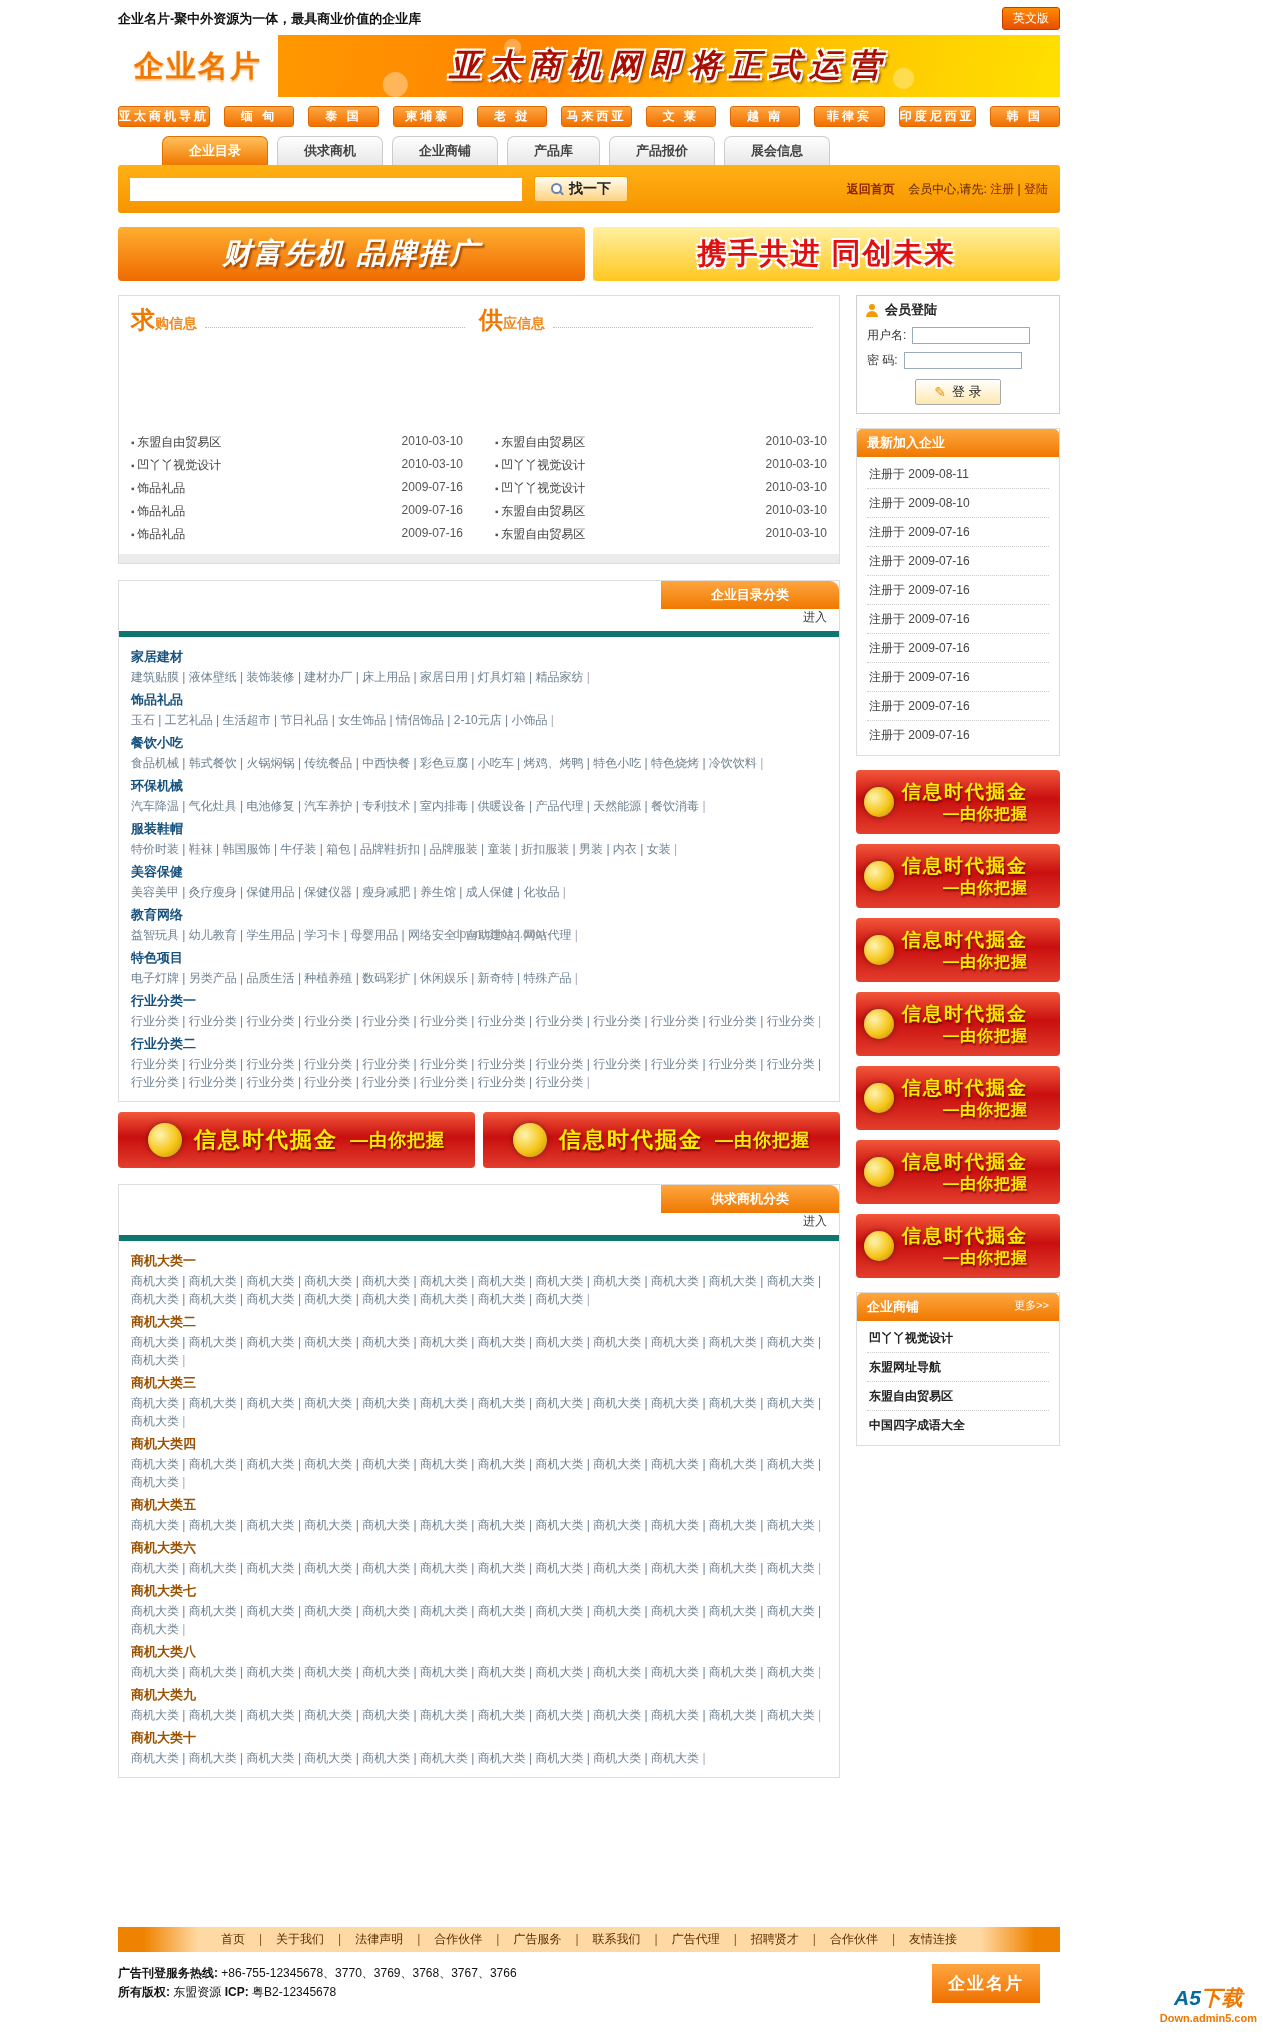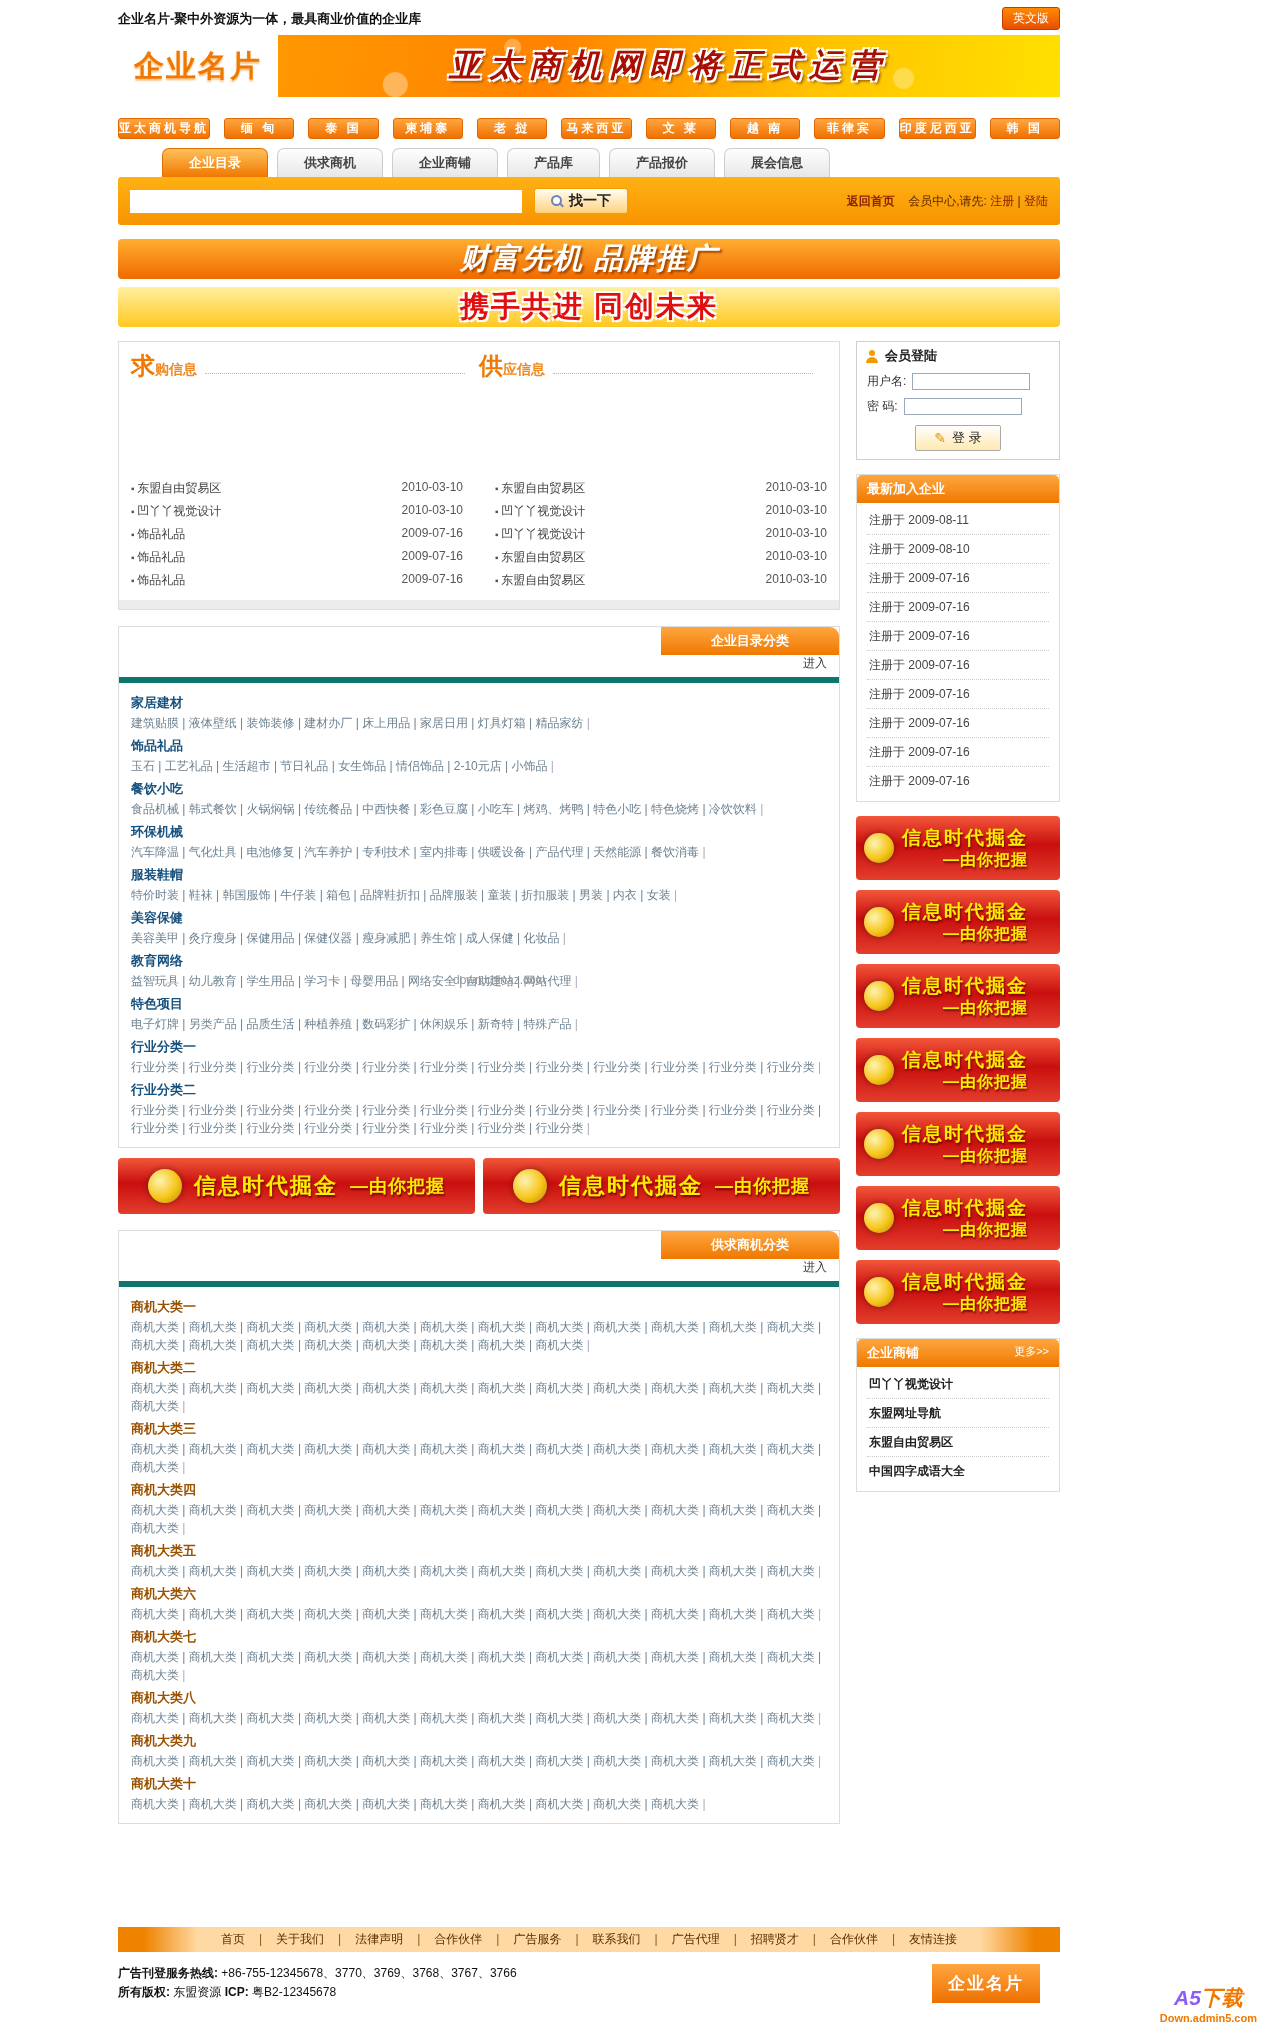--- a/index.html
+++ b/index.html
@@ -22,21 +22,21 @@
             background:
               radial-gradient(circle at 15% 80%, rgba(255,255,255,.35) 0 12px, transparent 13px),
               radial-gradient(circle at 30% 20%, rgba(255,255,255,.3) 0 8px, transparent 9px),
               radial-gradient(circle at 80% 70%, rgba(255,255,255,.3) 0 10px, transparent 11px),
               linear-gradient(100deg,#ff9800,#ff8300 35%,#ffc400 70%,#ffe000); }
   .banner-text { font-family:"Liberation Serif", serif; font-style:italic; font-weight:bold;
                  font-size:32px; color:#a80f00; letter-spacing:8px;
                  text-shadow:-2px -2px 0 #fff, 2px -2px 0 #fff, -2px 2px 0 #fff, 2px 2px 0 #fff, 3px 3px 3px #7a3c00; }
 
   
-  .country-nav { display:flex; gap:14px; margin-top:21px; }
+  .country-nav { display:flex; gap:14px; margin-top:9px; }
   .country-btn { flex:1; height:21px; line-height:19px; text-align:center; color:#fff; font-weight:bold;
                  letter-spacing:3px; background:linear-gradient(#ffa640,#f07000); border:1px solid #e06800;
                  border-radius:3px; cursor:pointer; white-space:nowrap; }
 
   
   .tabs { display:flex; gap:9px; margin-top:9px; padding-left:44px; align-items:flex-end; }
   .tab { padding:5px 26px; font-size:13px; font-weight:bold; border-radius:7px 7px 0 0; cursor:pointer;
          background:linear-gradient(#fefefe,#e7e7e7); color:#444; border:1px solid #ccc; border-bottom:none; }
   .tab.active { background:linear-gradient(#ffc05a,#f07800); color:#fff; border-color:#e07000; }
 
@@ -50,21 +50,21 @@
   .mag { display:inline-block; width:13px; height:13px; position:relative; }
   .mag::before { content:""; position:absolute; left:0; top:0; width:7px; height:7px;
                  border:2px solid #6a85b5; border-radius:50%; background:#fff; }
   .mag::after { content:""; position:absolute; left:8px; top:9px; width:5px; height:2px;
                 background:#6a85b5; transform:rotate(45deg); }
   .member-info { margin-left:auto; font-size:12px; color:#5a2600; }
   .member-info a { color:#8a2500; text-decoration:none; cursor:pointer; }
   .member-info .home { font-weight:bold; margin-right:10px; }
 
   
-  .promo-row { display:flex; gap:8px; margin-top:14px;flex-direction:column; }
+  .promo-row { display:flex; gap:8px; margin-top:14px; }
   .promo { flex:1; height:54px; border-radius:4px; display:flex; align-items:center; justify-content:center; cursor:pointer; }
   .promo-left { background:linear-gradient(180deg,#ffae30,#ef6a00); }
   .promo-left .promo-text { color:#fff; font-size:29px; font-weight:bold; font-style:italic; letter-spacing:2px;
                             text-shadow:2px 2px 2px #a34700; }
   .promo-right { background:linear-gradient(180deg,#fff0a0,#ffc820); }
   .promo-right .promo-text { color:#e01010; font-size:29px; font-weight:bold; letter-spacing:2px;
                              text-shadow:-2px -2px 0 #fff,2px -2px 0 #fff,-2px 2px 0 #fff,2px 2px 0 #fff; }
 
   
   .content { display:flex; gap:16px; margin-top:14px; align-items:flex-start; }
@@ -152,21 +152,21 @@
                 background:linear-gradient(90deg,#ef8300 0px,#ef8300 26px,#ffd9a3 80px,#ffd9a3 862px,#ef8300 916px,#ef8300 100%); }
   .footer-link { cursor:pointer; }
   .footer-link:not(:last-child)::after { content:"|"; color:#8a5a20; padding:0 14px; }
   .bottom-info { display:flex; justify-content:space-between; align-items:flex-start; margin-top:12px; }
   .hotline-line, .copyright-line { font-size:12px; color:#111; line-height:19px; }
   .b-label { font-weight:bold; }
   .mini-logo { background:linear-gradient(#ffa640,#ee7000); color:#fff; font-weight:bold; font-size:17px;
                letter-spacing:2px; padding:8px 16px; margin-right:20px; }
   .a5-logo { position:absolute; right:6px; top:1984px; text-align:center; cursor:pointer; }
   .a5-name { font-size:21px; font-weight:bold; font-style:italic; }
-  .a5-name .a5-blue { color:#8b5cf6; }
+  .a5-name .a5-blue { color:#0369a1; }
   .a5-name .a5-orange { color:#f07800; }
   .a5-site { font-size:11px; color:#f07800; font-weight:bold; }
 </style>
 </head>
 <body>
 
 <div class="wrap">
 
   <div class="topbar">
     <span class="tagline">企业名片-聚中外资源为一体，最具商业价值的企业库</span>

